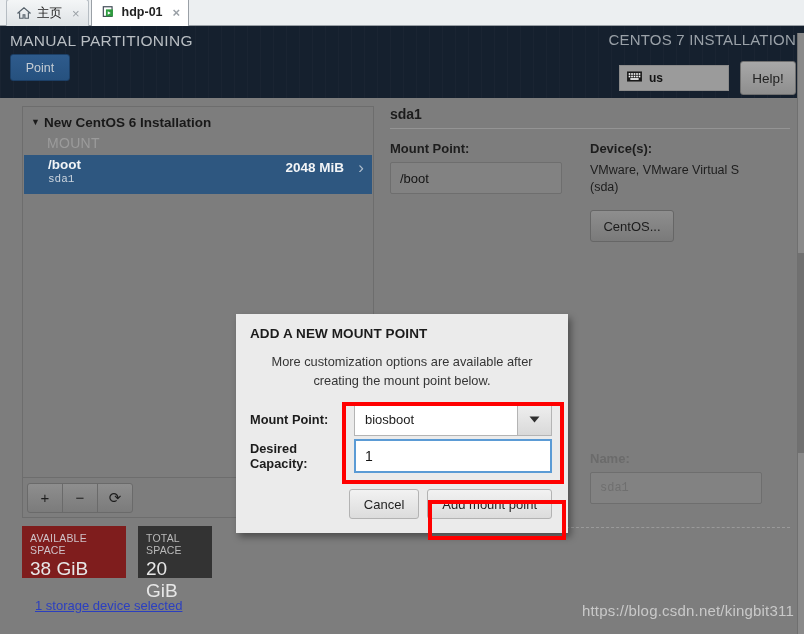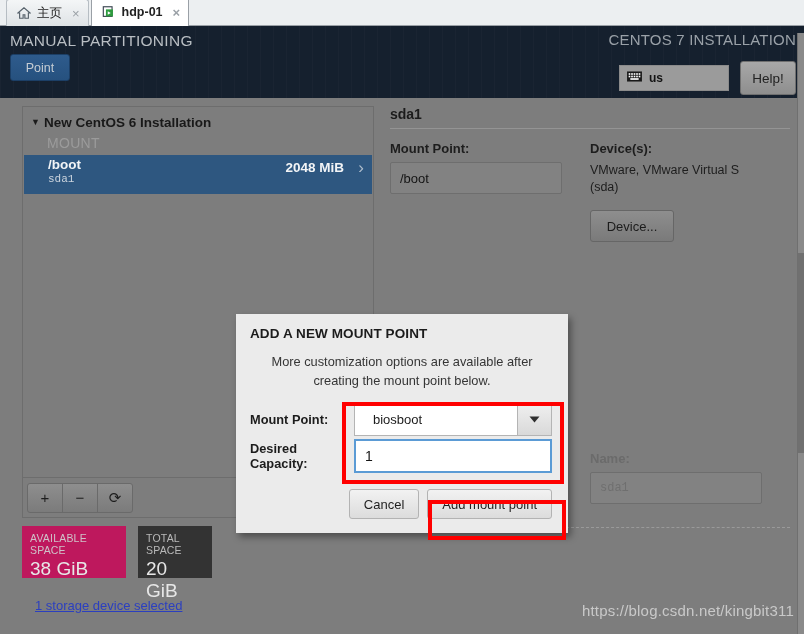--- a/index.html
+++ b/index.html
@@ -201,21 +201,21 @@
   .space-row {
     position: absolute;
     left: 22px; top: 428px;
     display: flex; gap: 12px;
   }
   .space-box {
     width: 104px; height: 52px;
     padding: 6px 8px;
     color: #d8d8d8;
   }
-  .space-box.avail { background: #be185d; }
+  .space-box.avail { background: #7f1d1d; }
   .space-box.total { background: #333333; width: 74px; }
   .space-box .sl { font-size: 10.5px; letter-spacing:.2px; color:#cfc2c8; }
   .space-box.total .sl { color:#b9b9b9; }
   .space-box .sv { font-size: 19px; margin-top: 2px; color:#e7e7e7; }
 
   .storage-link {
     position: absolute;
     left: 35px; top: 500px;
     font-size: 13px;
     color: #2b3fc0;
@@ -328,21 +328,21 @@
     color: #1c1c1c;
   }
   .combo {
     position: relative;
     width: 198px; height: 34px;
     background: #ffffff;
     border: 1px solid #b4b4b4;
     display: flex; align-items: center;
   }
   .combo .cval {
-    padding-left: 18px;
+    padding-left: 10px;
     font-size: 13px;
     color: #1b1b1b;
   }
   .combo .carrow {
     position: absolute;
     right: 0; top: 0;
     width: 34px; height: 100%;
     background: linear-gradient(#f0f0f0, #d9d9d9);
     border-left: 1px solid #b4b4b4;
     display: flex; align-items: center; justify-content: center;
@@ -481,21 +481,21 @@
     <div class="rc-title">sda1</div>
     <div class="rc-rule"></div>
     <div class="rc-grid">
       <div class="rc-left">
         <div class="rc-label">Mount Point:</div>
         <div class="rc-input">/boot</div>
       </div>
       <div class="rc-right">
         <div class="rc-label">Device(s):</div>
         <div class="rc-devtext">VMware, VMware Virtual S (sda)</div>
-        <div class="modify-btn">Device...</div>
+        <div class="modify-btn">CentOS...</div>
       </div>
     </div>
     <div class="rc-lower">
       <div class="rc-left">
         <div class="rc-label">Label:</div>
         <div class="rc-input"></div>
       </div>
       <div class="rc-right">
         <div class="rc-label muted">Name:</div>
         <div class="rc-input disabled">sda1</div>

